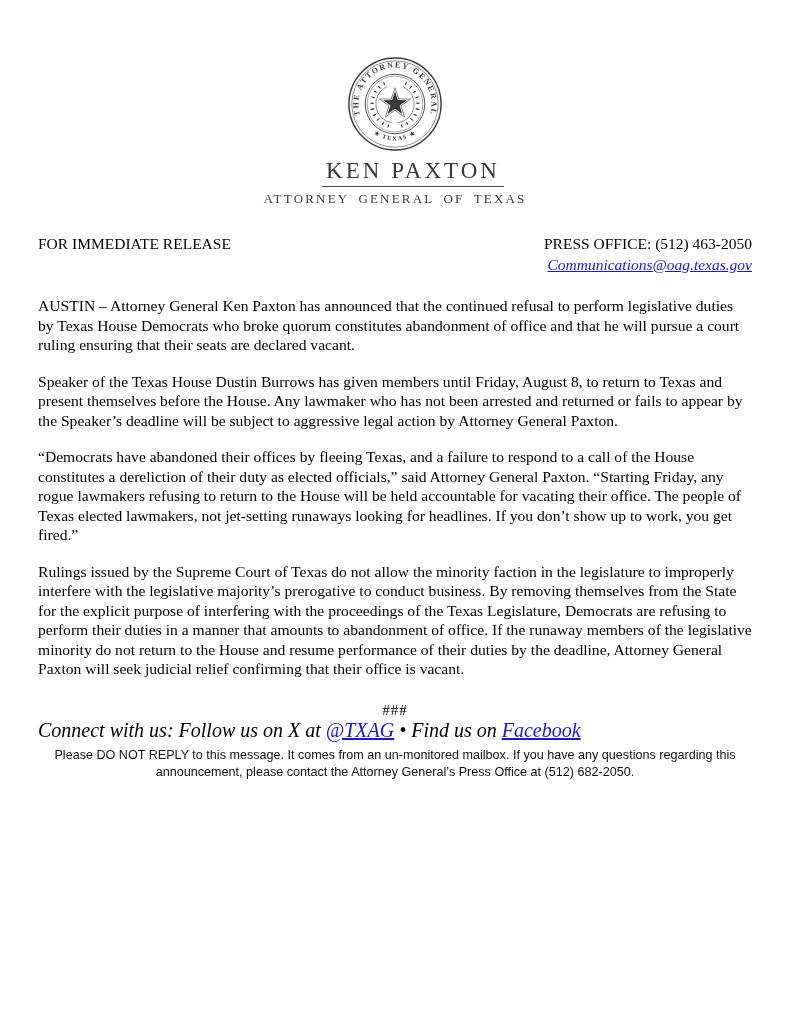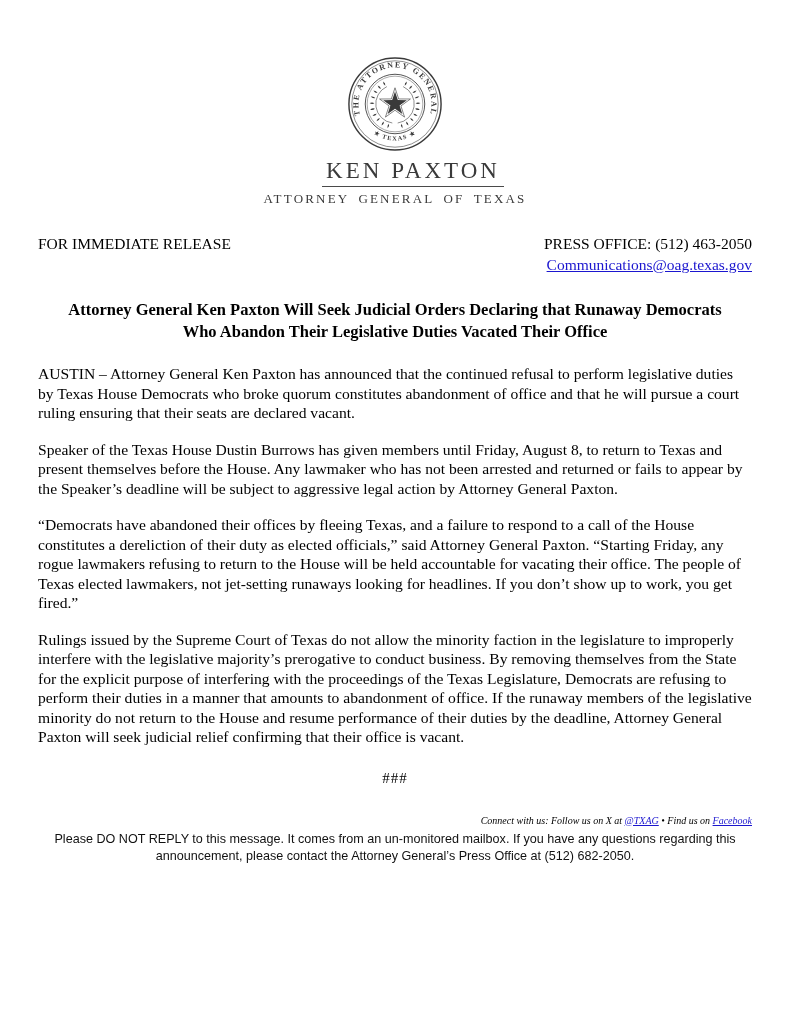--- a/index.html
+++ b/index.html
@@ -38,21 +38,21 @@
     display:flex;
     justify-content:space-between;
     align-items:flex-start;
     margin-top:26px;
     font-size:15.5px;
     line-height:21px;
     gap:48px;
   }
   .release-left{text-align:left;}
   .release-right{text-align:right;}
-  a.doc-link{color:#1b16cf;text-decoration:underline;cursor:pointer;}
+  a.doc-link{color:#1b16cf;text-decoration:underline;cursor:pointer;font-style:italic;}
   .doc-title{
     margin:24px auto 0 auto;
     max-width:656px;
     text-align:center;
     font-weight:bold;
     font-size:16.5px;
     line-height:22px;
   }
   .body-text p{
     margin:17px 0 0 0;
@@ -61,24 +61,23 @@
     text-align:left;
   }
   .body-text p:first-child{margin-top:21px;}
   .end-mark{
     margin-top:23px;
     text-align:center;
     font-size:15px;
     letter-spacing:1px;
   }
   .connect-line{
-    margin-top:28px;
-    text-align:right;
+    text-align:left;
     font-style:italic;
-    font-size:10px;
+    font-size:20px;
   }
   .footer-notice{
     margin:5px auto 0 auto;
     max-width:700px;
     text-align:center;
     font-family:"Liberation Sans","DejaVu Sans",sans-serif;
     font-size:12.6px;
     line-height:17px;
     color:#111111;
   }
@@ -148,21 +147,20 @@
   <div class="release-row">
     <div class="release-left">
       <div>FOR IMMEDIATE RELEASE</div>
     </div>
     <div class="release-right">
       <div>PRESS OFFICE: (512) 463-2050</div>
       <div><a class="doc-link">Communications@oag.texas.gov</a></div>
     </div>
   </div>
 
-  <div class="doc-title">Attorney General Ken Paxton Will Seek Judicial Orders Declaring that Runaway Democrats Who Abandon Their Legislative Duties Vacated Their Office</div>
 
   <div class="body-text">
     <p>AUSTIN – Attorney General Ken Paxton has announced that the continued refusal to perform legislative duties by Texas House Democrats who broke quorum constitutes abandonment of office and that he will pursue a court ruling ensuring that their seats are declared vacant.</p>
     <p>Speaker of the Texas House Dustin Burrows has given members until Friday, August 8, to return to Texas and present themselves before the House. Any lawmaker who has not been arrested and returned or fails to appear by the Speaker’s deadline will be subject to aggressive legal action by Attorney General Paxton.</p>
     <p>“Democrats have abandoned their offices by fleeing Texas, and a failure to respond to a call of the House constitutes a dereliction of their duty as elected officials,” said Attorney General Paxton. “Starting Friday, any rogue lawmakers refusing to return to the House will be held accountable for vacating their office. The people of Texas elected lawmakers, not jet-setting runaways looking for headlines. If you don’t show up to work, you get fired.”</p>
     <p>Rulings issued by the Supreme Court of Texas do not allow the minority faction in the legislature to improperly interfere with the legislative majority’s prerogative to conduct business. By removing themselves from the State for the explicit purpose of interfering with the proceedings of the Texas Legislature, Democrats are refusing to perform their duties in a manner that amounts to abandonment of office. If the runaway members of the legislative minority do not return to the House and resume performance of their duties by the deadline, Attorney General Paxton will seek judicial relief confirming that their office is vacant.</p>
   </div>
 
   <div class="end-mark">###</div>
 

